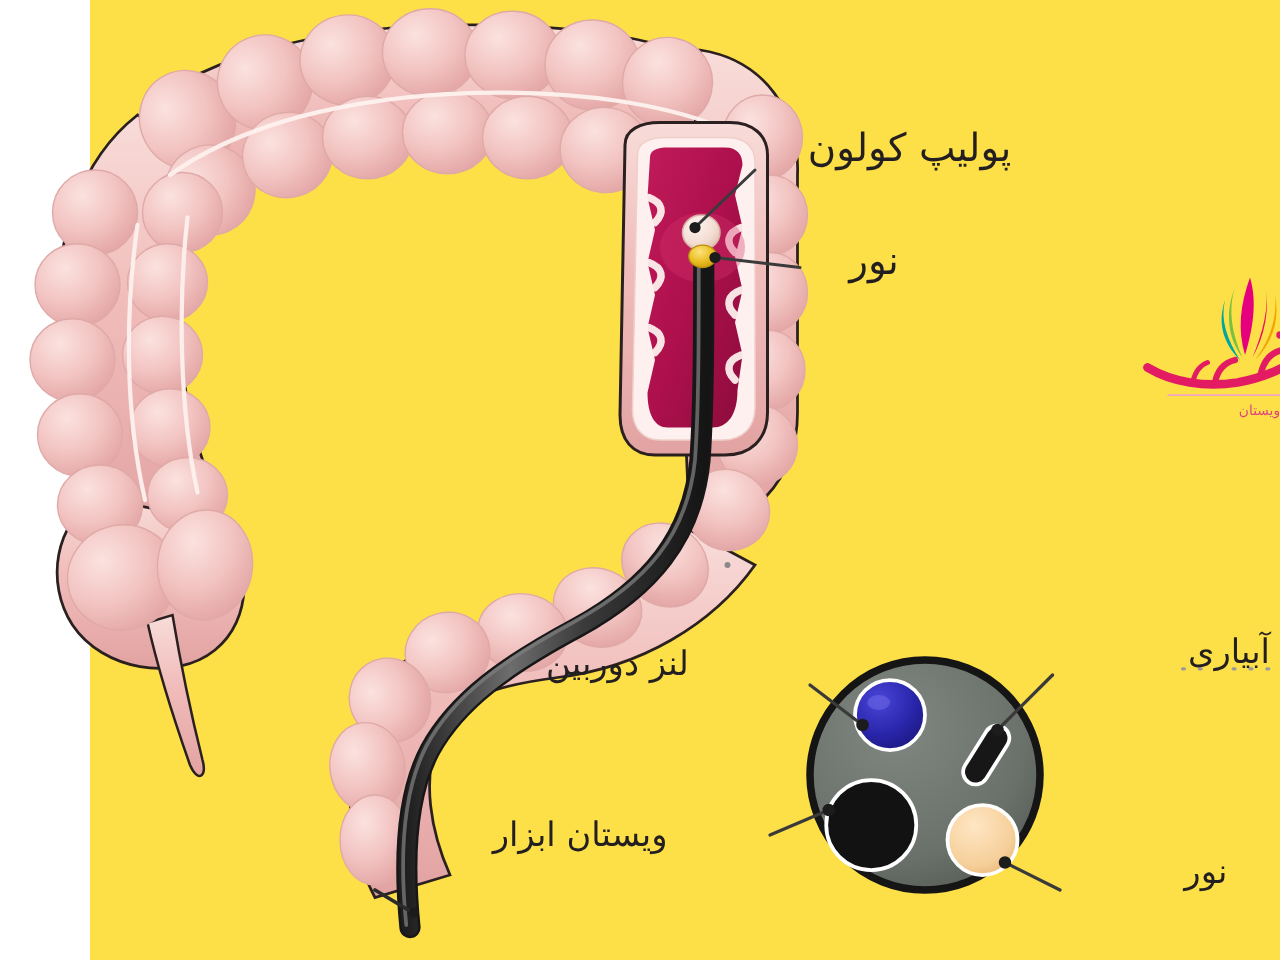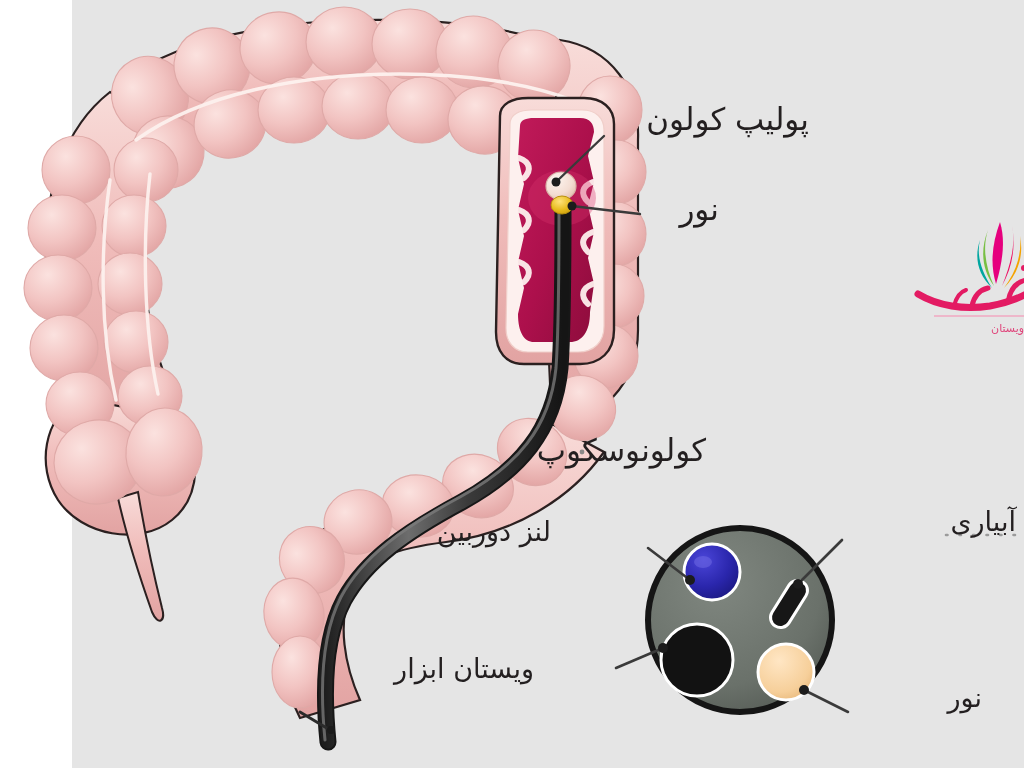--- a/index.html
+++ b/index.html
@@ -13,21 +13,21 @@
     height: 768px;
     overflow: hidden;
     font-family: "DejaVu Sans", sans-serif;
     position: relative;
   }
   #stage {
     position: absolute;
     inset: 0;
     width: 952px;
     height: 768px;
-    background: #e5e5e5;
+    background: #fde047;
   }
   #scene {
     position: absolute;
     inset: 0;
     width: 1024px;
     height: 768px;
     display: block;
   }
   .label {
     position: absolute;
@@ -356,21 +356,20 @@
       <line x1="946" y1="535" x2="1016" y2="535" stroke="#9b9b9b" stroke-width="2.6" stroke-linecap="round" stroke-dasharray="1.5 12"></line>
     </g>
 
     <circle cx="582" cy="452" r="2.4" fill="#8a8a8a"></circle>
   </svg>
 
   <div class="label label-lg" id="label-polyp">پولیپ کولون</div>
 
   <div class="label label-lg" id="label-light-1">نور</div>
 
-  <div class="label label-lg" id="label-scope">کولونوسکوپ</div>
 
   <div class="label label-md" id="label-lens">لنز دوربین</div>
 
   <div class="label label-md" id="label-irrig">آبیاری</div>
 
   <div class="label label-md" id="label-port">ویستان ابزار</div>
 
   <div class="label label-md" id="label-light-2">نور</div>
 
   <div id="wm">

